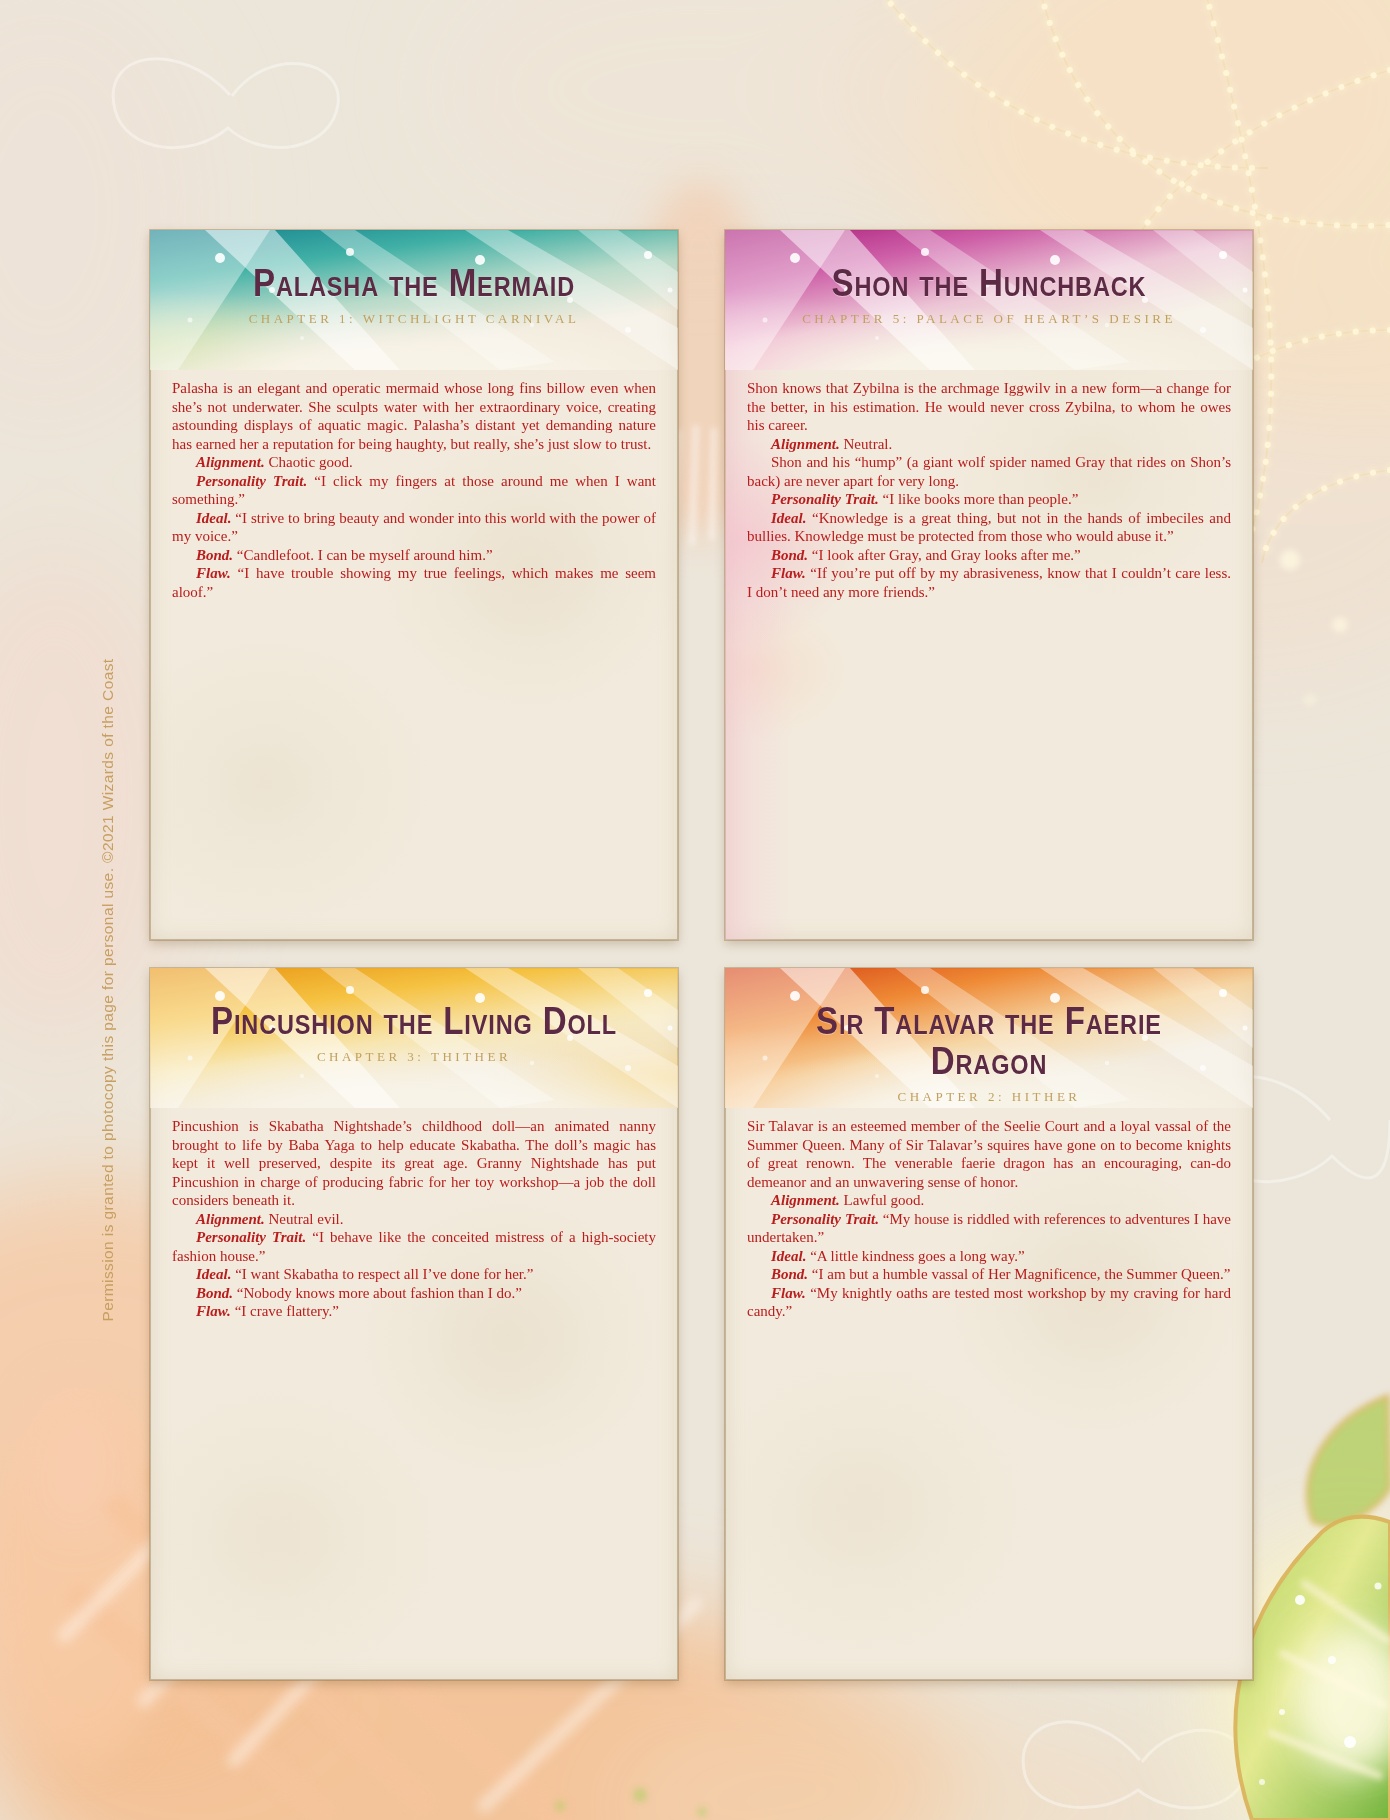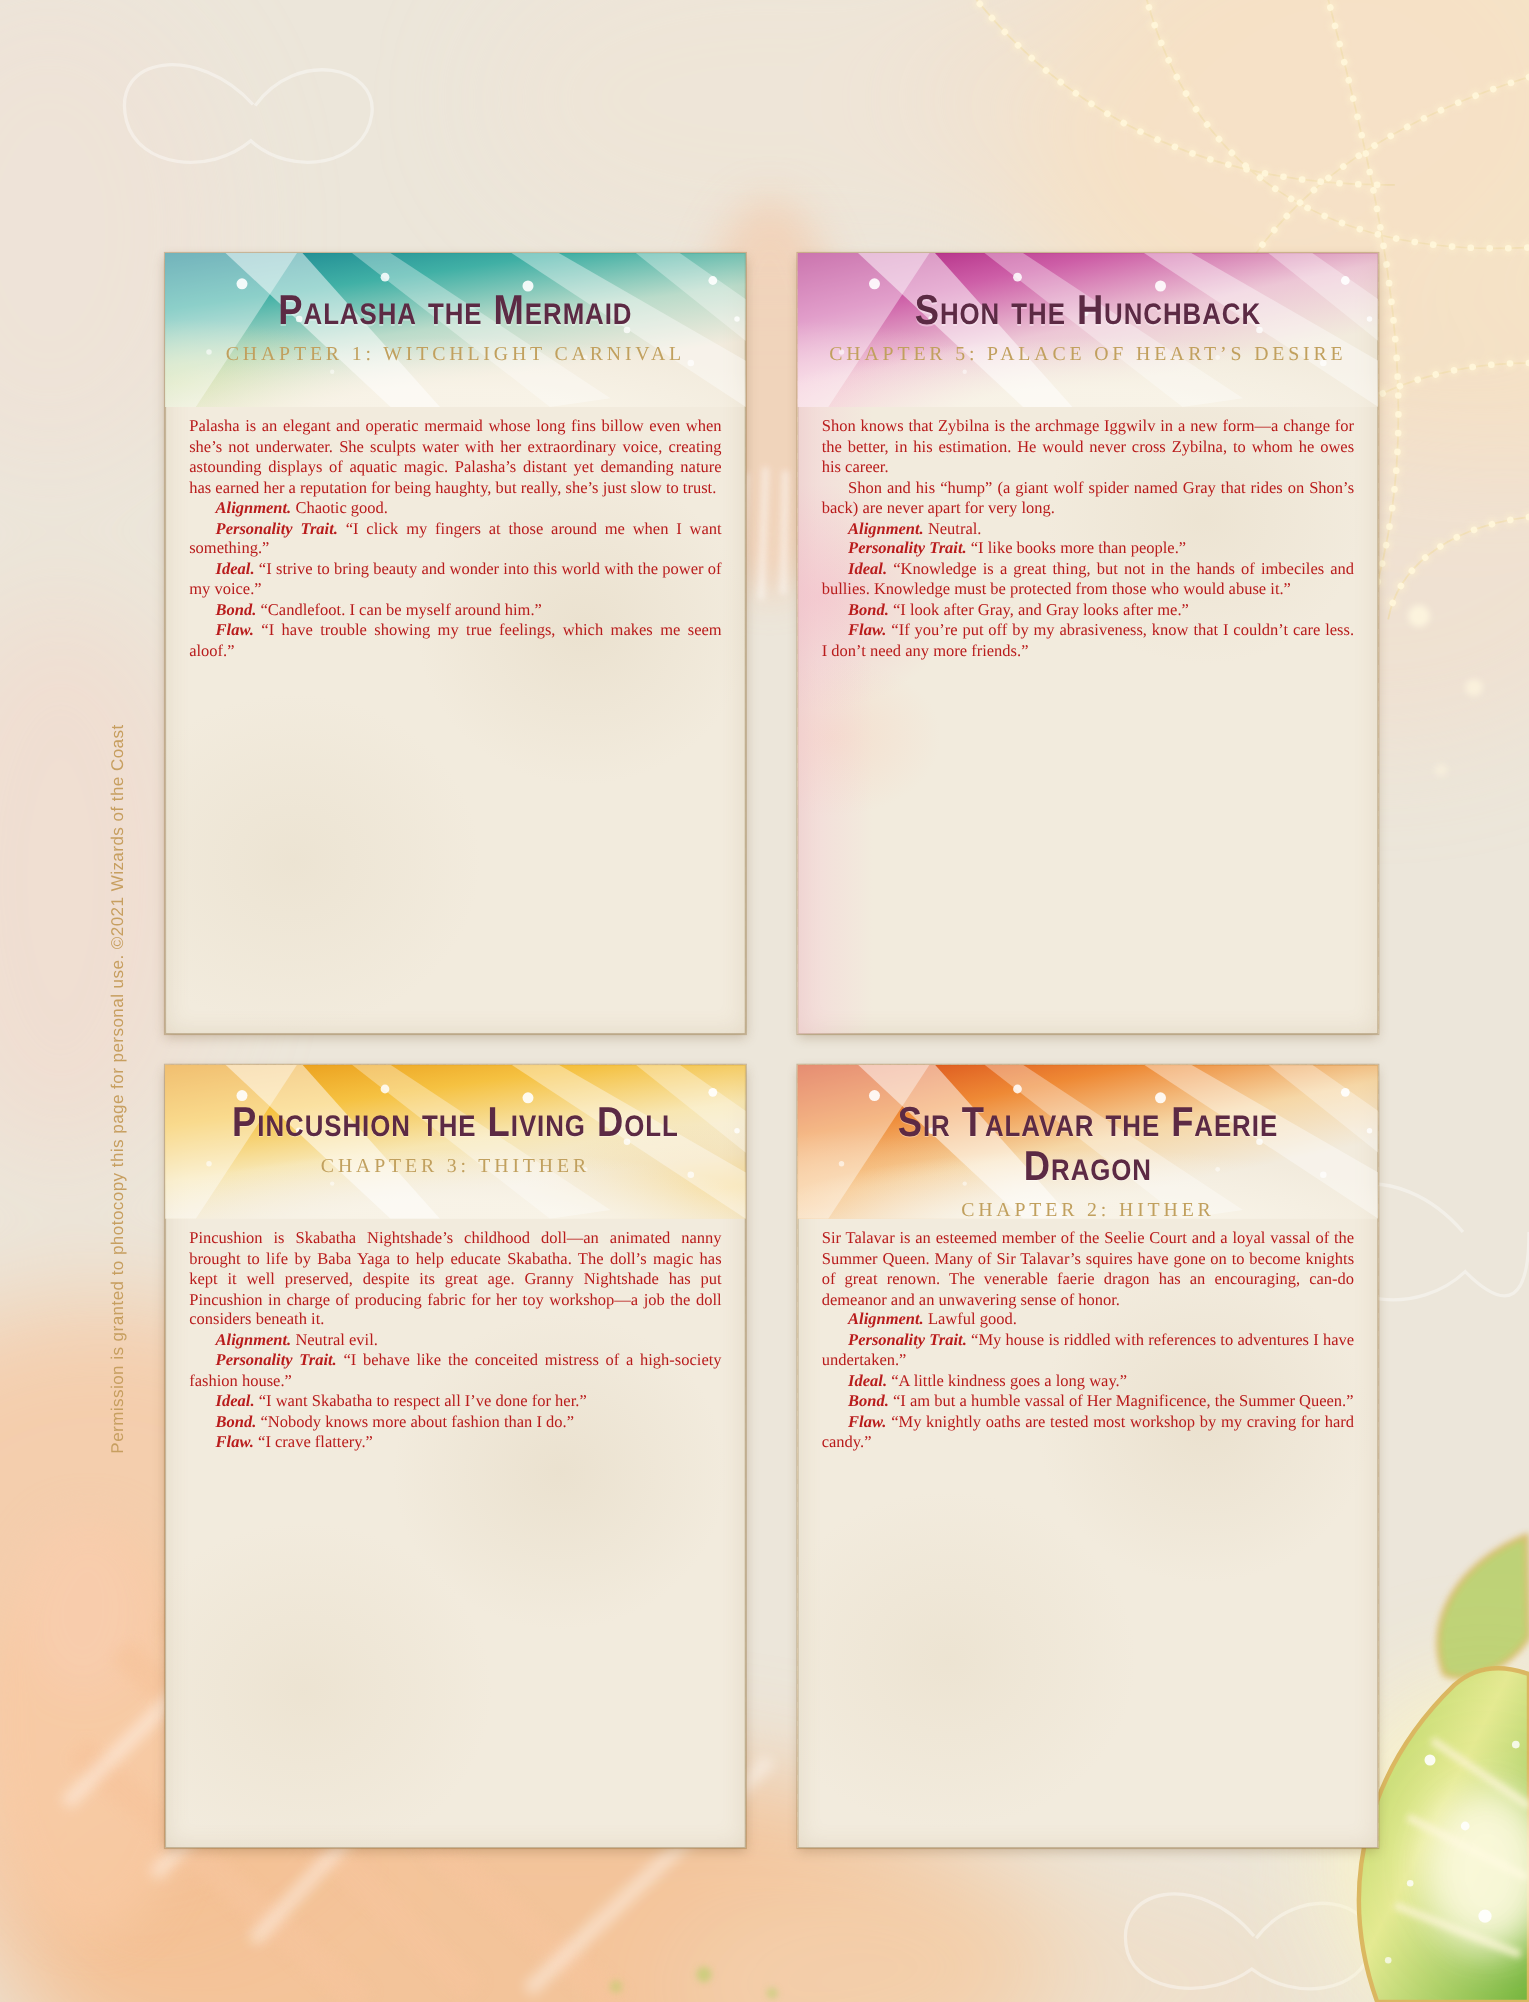--- a/index.html
+++ b/index.html
@@ -49,21 +49,21 @@
     position:relative;margin:0;padding-top:34px;text-align:center;
     font-family:"Liberation Sans", sans-serif;
     font-weight:bold;font-variant:small-caps;
     font-size:38px;line-height:1.05;letter-spacing:1px;color:#5c2a44;
     transform:scaleX(.87);
     text-shadow:0 1px 0 rgba(255,255,255,.35);
   }
   .card-chapter{
     position:relative;margin-top:7px;text-align:center;
     font-family:"Liberation Serif", serif;
-    font-size:18px;letter-spacing:3.5px;text-transform:uppercase;color:#c1a05e;
+    font-size:13px;letter-spacing:3.5px;text-transform:uppercase;color:#c1a05e;
   }
   .card-body{
     position:relative;padding:9px 22px 0 22px;
     font-size:15px;line-height:1.235;color:#b91c1c;
     text-align:justify;
   }
   .card-body p{margin:0;}
   .card-body p.indent{text-indent:24px;}
   .trait-label{font-weight:bold;font-style:italic;}
 </style>
@@ -265,22 +265,22 @@
               <circle cx="152" cy="108" r="2" opacity=".5"></circle>
             <circle cx="382" cy="95" r="2.2" opacity=".5"></circle>
               <circle cx="520" cy="60" r="2.5" opacity=".8"></circle>
           </g>
         </svg>
         <h2 class="card-title">Shon the Hunchback</h2>
         <div class="card-chapter">Chapter 5: Palace of Heart’s Desire</div>
       </header>
       <div class="card-body">
         <p>Shon knows that Zybilna is the archmage Iggwilv in a new form—a change for the better, in his estimation. He would never cross Zybilna, to whom he owes his career.</p>
+        <p class="indent"><span class="trait-label">Alignment.</span> <span>Neutral.</span></p>
         <p class="indent">Shon and his “hump” (a giant wolf spider named Gray that rides on Shon’s back) are never apart for very long.</p>
-        <p class="indent"><span class="trait-label">Alignment.</span> <span>Neutral.</span></p>
         <p class="indent"><span class="trait-label">Personality Trait.</span> <span>“I like books more than people.”</span></p>
         <p class="indent"><span class="trait-label">Ideal.</span> <span>“Knowledge is a great thing, but not in the hands of imbeciles and bullies. Knowledge must be protected from those who would abuse it.”</span></p>
         <p class="indent"><span class="trait-label">Bond.</span> <span>“I look after Gray, and Gray looks after me.”</span></p>
         <p class="indent"><span class="trait-label">Flaw.</span> <span>“If you’re put off by my abrasiveness, know that I couldn’t care less. I don’t need any more friends.”</span></p>
       </div>
     </div>
   </article>
 
   <article class="card">
     <div class="card-inner">

